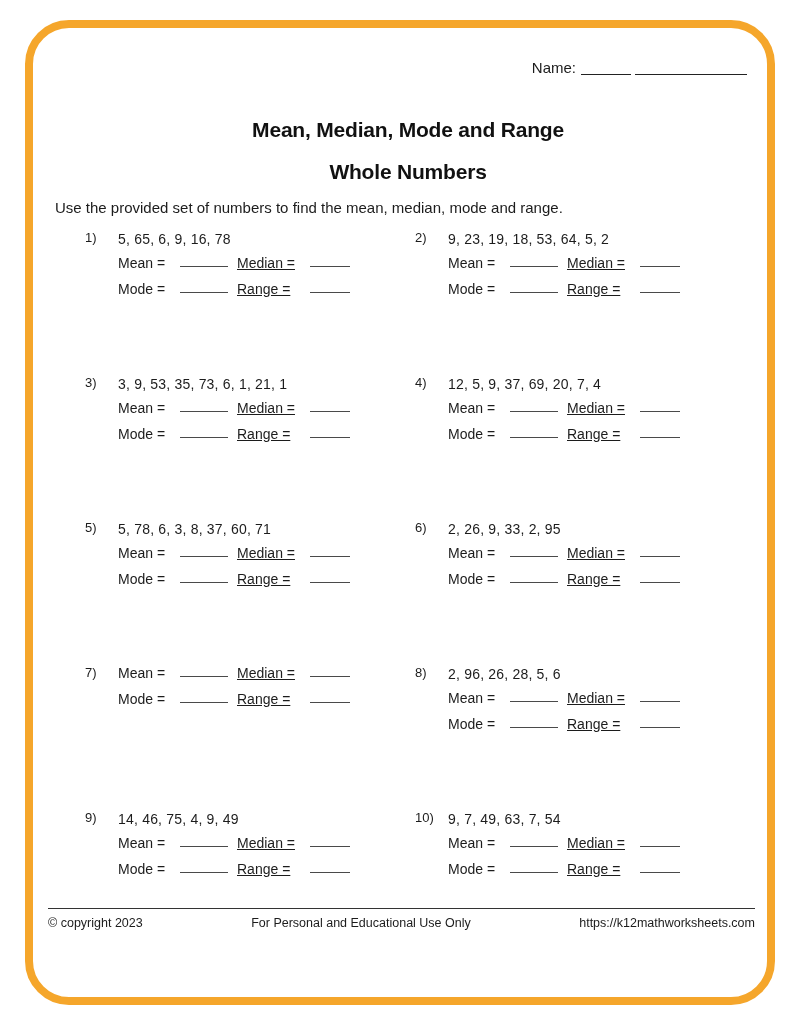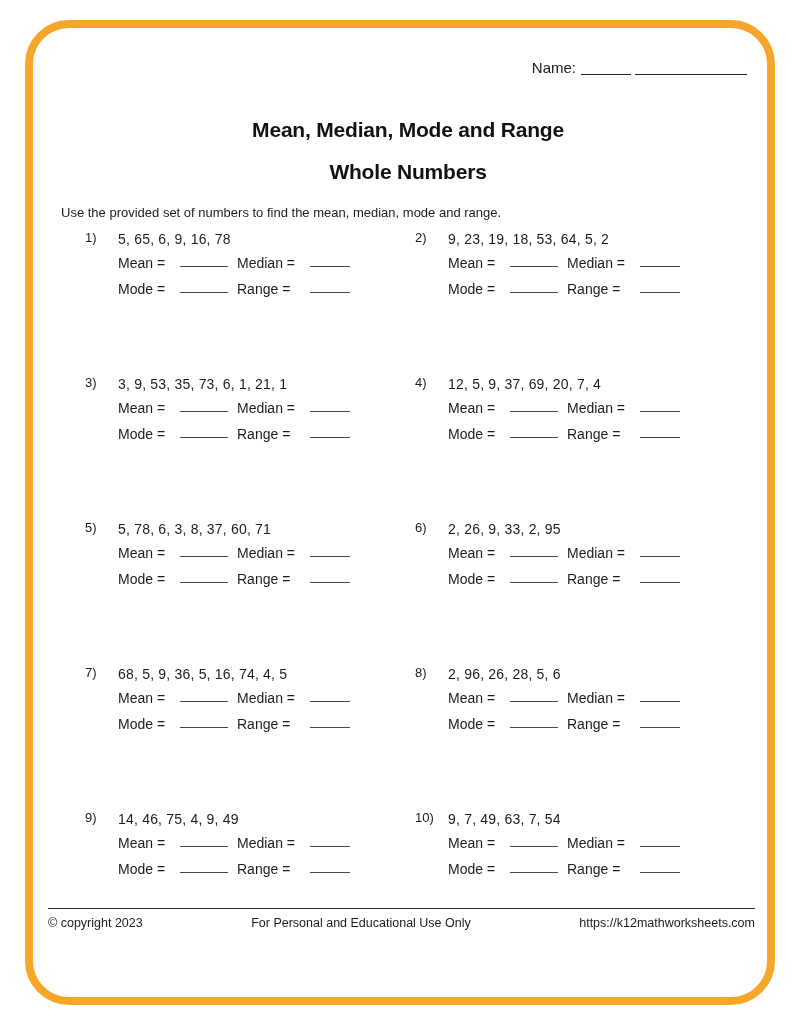--- a/index.html
+++ b/index.html
@@ -56,22 +56,22 @@
     font-size: 21px;
     font-weight: bold;
     line-height: 42px;
     letter-spacing: -0.2px;
     color: #111;
   }
   .instructions {
     position: absolute;
     top: 199px;
     left: 55px;
-    margin: 6px;
-    font-size: 13px;
+    margin: 0;
+    font-size: 15px;
   }
   .problems {
     position: absolute;
     top: 229px;
     left: 85px;
     display: grid;
     grid-template-columns: 330px 310px;
     row-gap: 68px;
   }
   .problem { display: flex; font-size: 14px; }
@@ -86,21 +86,21 @@
     line-height: 20px;
     letter-spacing: 0.2px;
   }
   .ans-row {
     display: flex;
     align-items: flex-start;
     height: 26px;
     line-height: 18px;
   }
   .albl.w1 { width: 62px; flex: 0 0 62px; }
-  .albl.w2 { width: 73px; flex: 0 0 73px; }
+  .albl.w2 { width: 73px; flex: 0 0 73px; text-decoration: underline; }
   .blank {
     display: inline-block;
     border-bottom: 1.6px solid #4a4a4a;
     height: 12px;
   }
   .blank.b1 { width: 48px; margin-right: 9px; }
   .blank.b2 { width: 40px; }
   .footer {
     position: absolute;
     left: 48px;
@@ -248,21 +248,20 @@
         <span class="blank b1"></span>
         <span class="albl w2">Range =</span>
         <span class="blank b2"></span>
       </div>
     </div>
   </div>
 
   <div class="problem">
     <span class="pnum">7)</span>
     <div class="pbody">
-      <div class="pset">68, 5, 9, 36, 5, 16, 74, 4, 5</div>
       <div class="ans-row">
         <span class="albl w1">Mean =</span>
         <span class="blank b1"></span>
         <span class="albl w2">Median =</span>
         <span class="blank b2"></span>
       </div>
       <div class="ans-row">
         <span class="albl w1">Mode =</span>
         <span class="blank b1"></span>
         <span class="albl w2">Range =</span>

